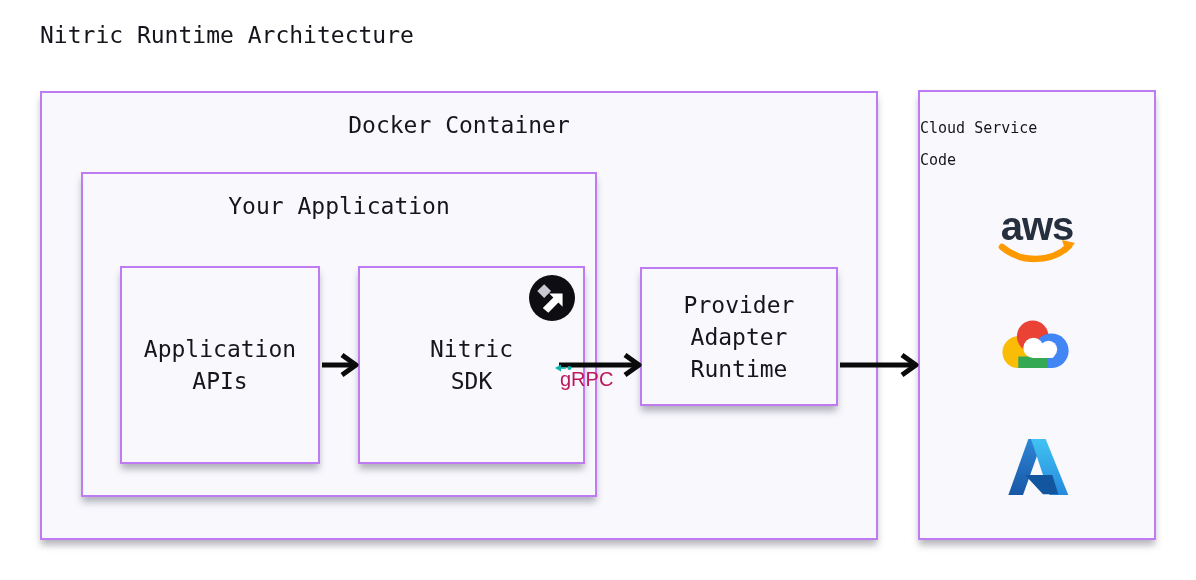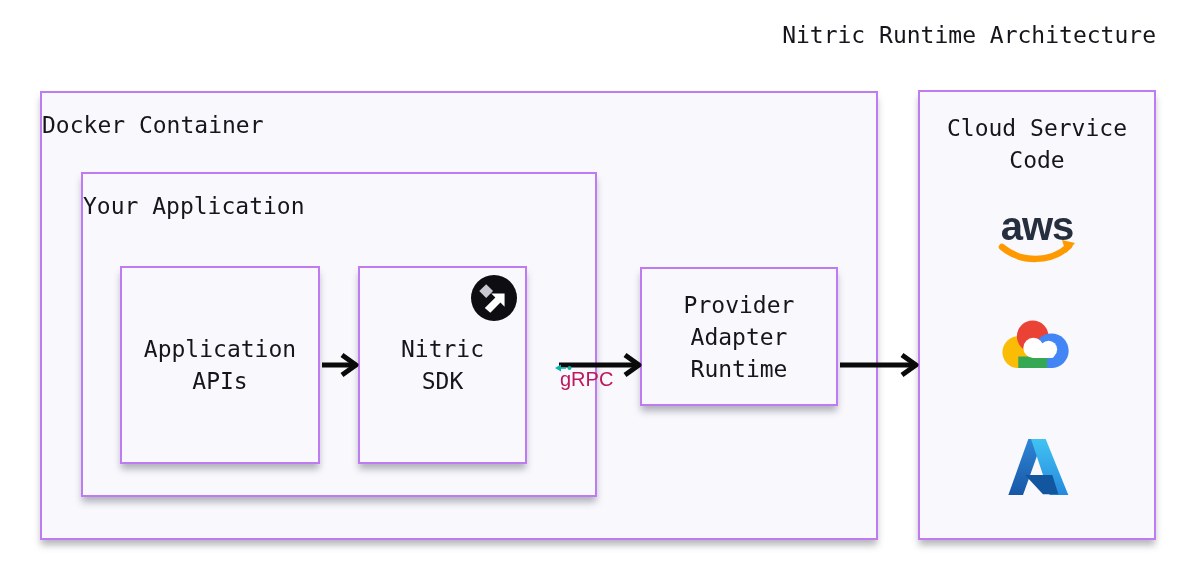--- a/index.html
+++ b/index.html
@@ -8,61 +8,61 @@
     --text:#15151c;
     --arrow:#0a0a0a;
     --grpc-teal:#0fb2ac;
   }
   *{box-sizing:border-box;margin:0;padding:0}
   body{background:#ffffff;font-family:"DejaVu Sans Mono",monospace;color:var(--text)}
   #stage{position:relative;width:1196px;height:580px;background:#fff;overflow:hidden}
 
   .diagram-title{
     position:absolute;left:40px;top:22px;width:1116px;
-    text-align:right;font-size:23px;font-weight:500;letter-spacing:0;
+    text-align:left;font-size:23px;font-weight:500;letter-spacing:0;
   }
 
   .frame{
     position:absolute;
     background:var(--box-fill);
     border:2px solid var(--accent);
     box-shadow:0 6px 7px -1px rgba(88,88,104,.45);
   }
   .frame-label{
     position:absolute;left:0;right:0;top:19px;
-    text-align:left;font-size:23px;font-weight:500;
+    text-align:center;font-size:23px;font-weight:500;
   }
 
   #docker-box{left:40px;top:91px;width:838px;height:449px}
   #your-app-box{left:81px;top:172px;width:516px;height:325px}
   #cloud-box{left:918px;top:90px;width:238px;height:450px}
 
   .node{
     position:absolute;
     background:var(--box-fill);
     border:2px solid var(--accent);
     box-shadow:0 6px 7px -1px rgba(88,88,104,.45);
     display:flex;flex-direction:column;align-items:center;justify-content:center;
     font-size:23px;font-weight:500;line-height:32px;text-align:center;
   }
   #app-code-box{left:120px;top:266px;width:200px;height:198px}
-  #nitric-sdk-box{left:358px;top:266px;width:169px;height:198px}
+  #nitric-sdk-box{left:358px;top:266px;width:227px;height:198px}
   #provider-box{left:640px;top:267px;width:198px;height:139px}
 
   .nitric-badge{position:absolute;top:7px;right:8px;width:46px;height:46px}
 
   #arrow-layer{position:absolute;left:0;top:0;pointer-events:none}
 
   .grpc{position:absolute;left:555px;top:364px;width:64px;height:30px;font-family:"Liberation Sans",sans-serif}
   .grpc-mark{position:absolute;left:0;top:0}
   .grpc-text{position:absolute;left:5px;top:4px;font-size:20px;color:#be185d;letter-spacing:0}
 
   .cloud-title{
-    position:absolute;left:0;right:0;top:20px;text-align:center;
-    font-size:23px;font-weight:500;line-height:32px;
+    position:absolute;left:0;right:0;top:20px;text-align:left;
+    font-size:15px;font-weight:500;line-height:32px;
   }
   .cloud-logo{position:absolute;left:50%;transform:translateX(-50%)}
   #aws-logo{top:112px}
   #gcp-logo{top:224px}
   #azure-logo{top:343px}
 </style>
 </head>
 <body>
 
 <div id="stage">

